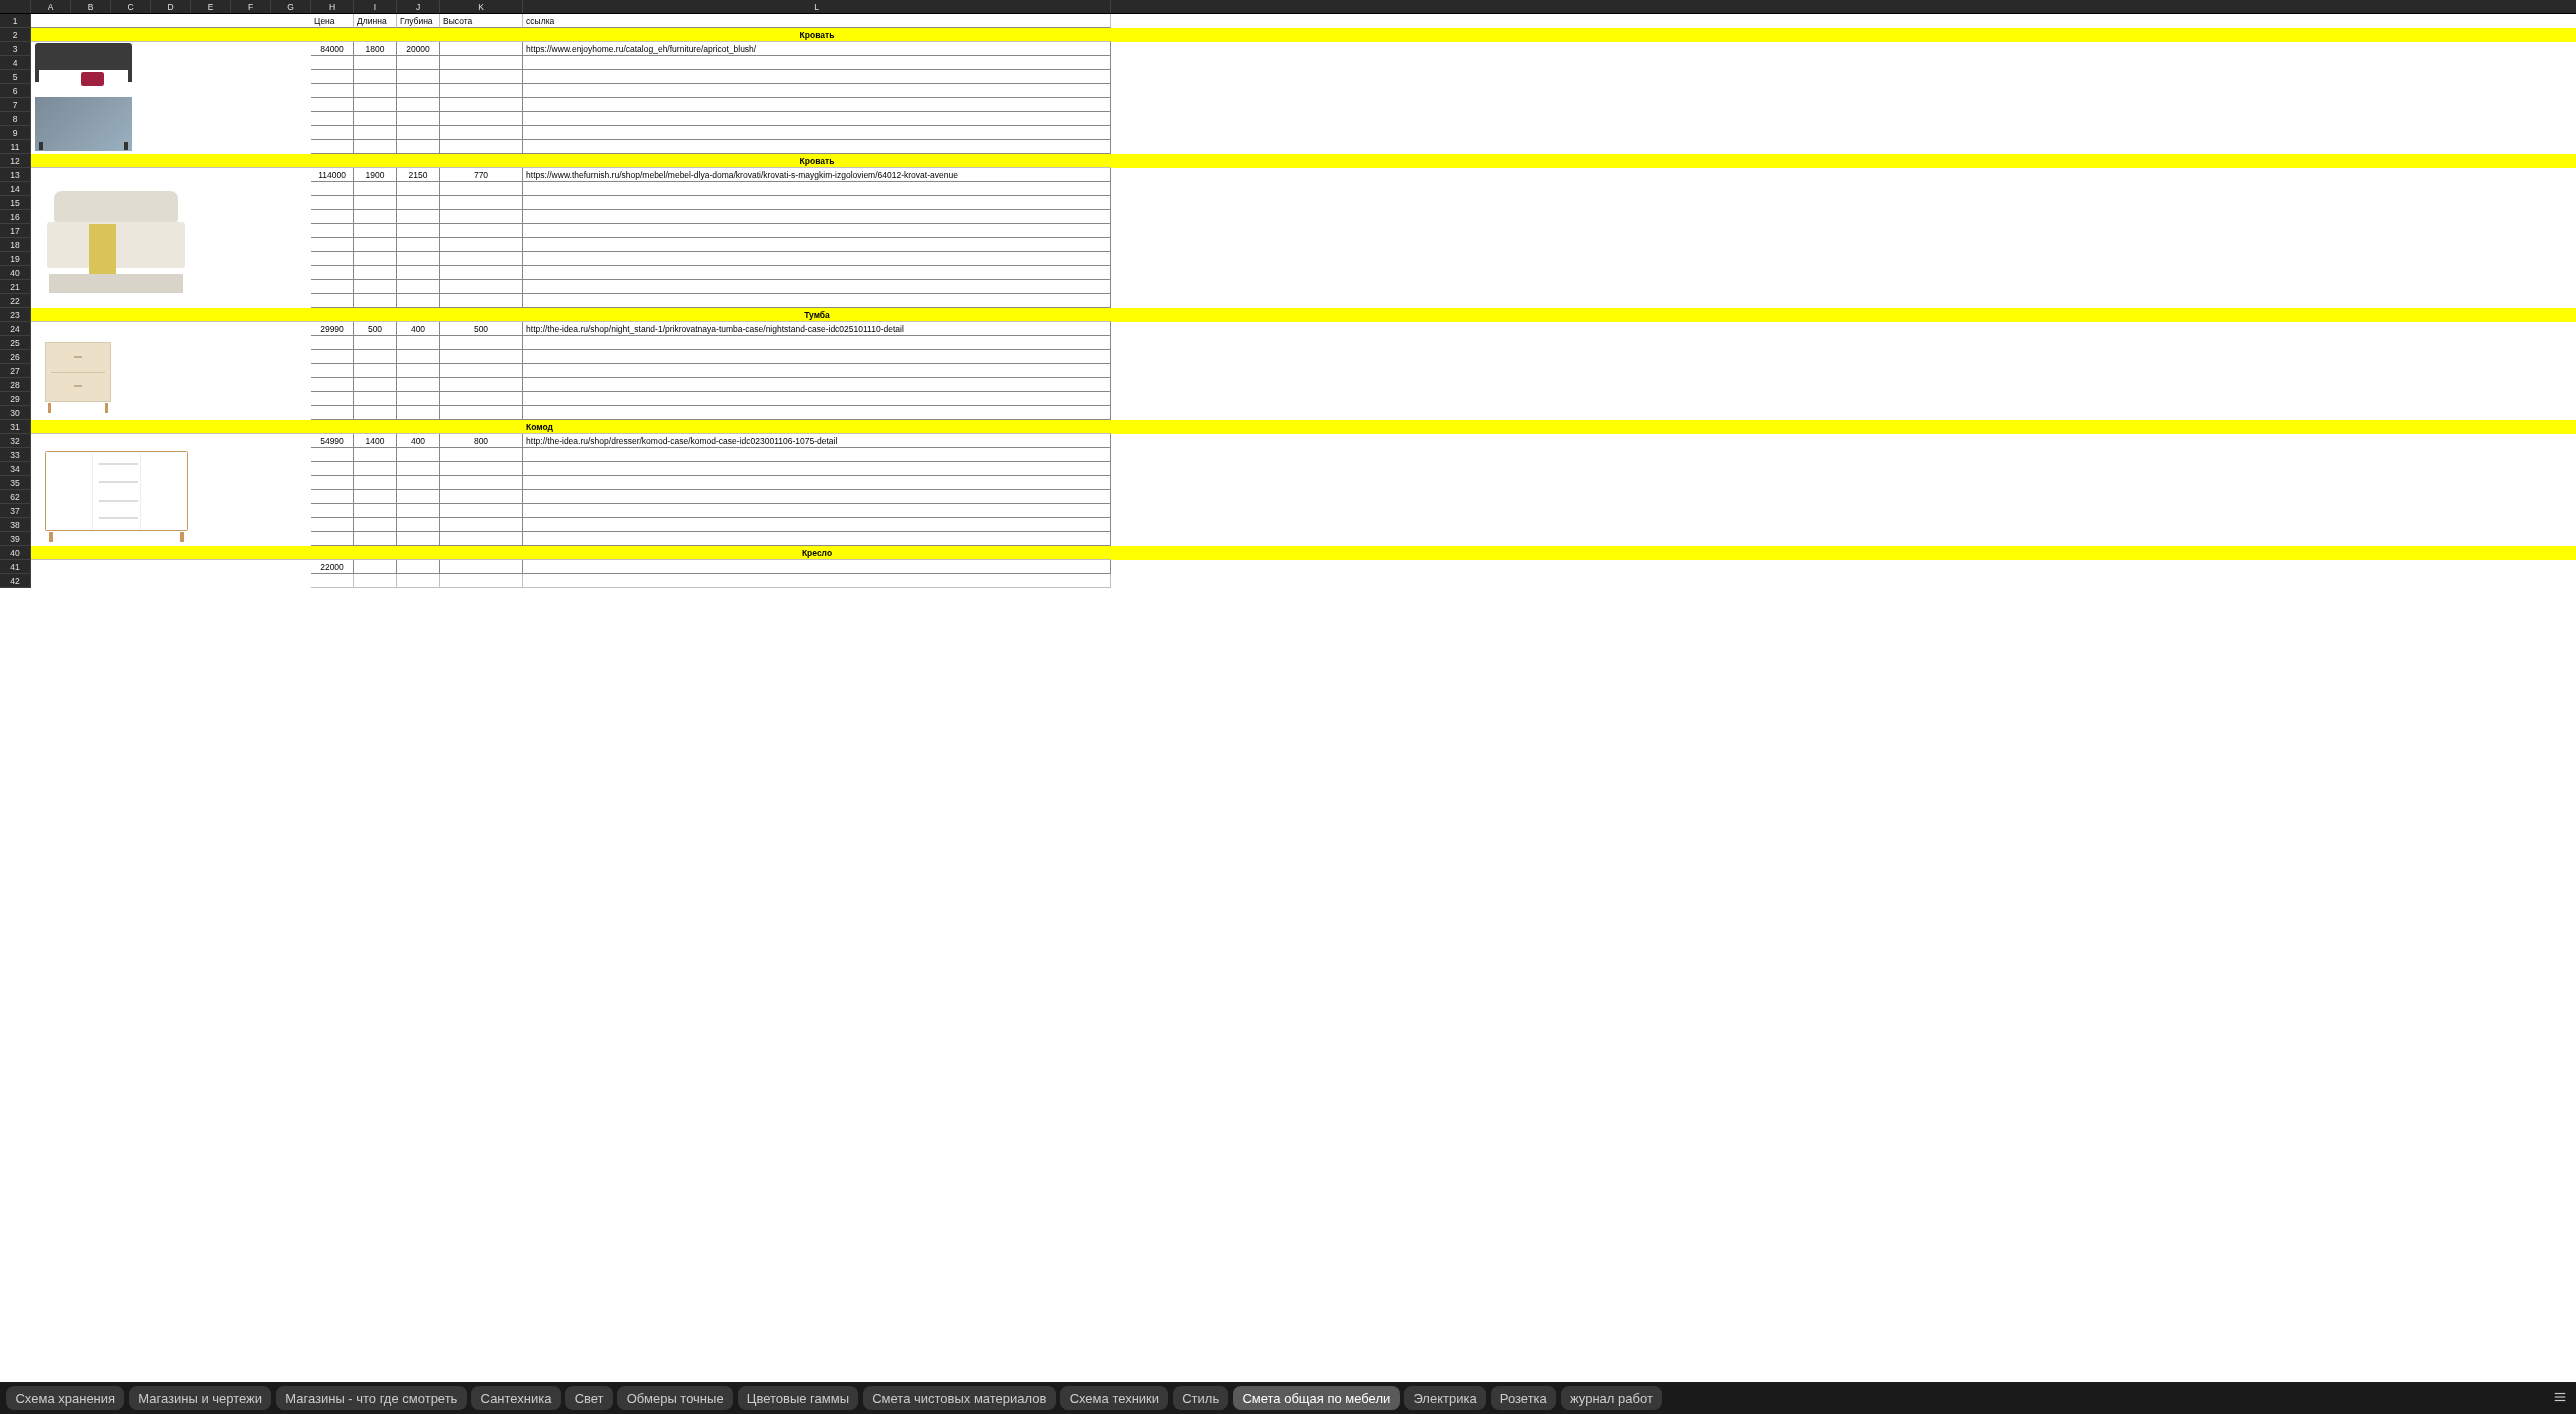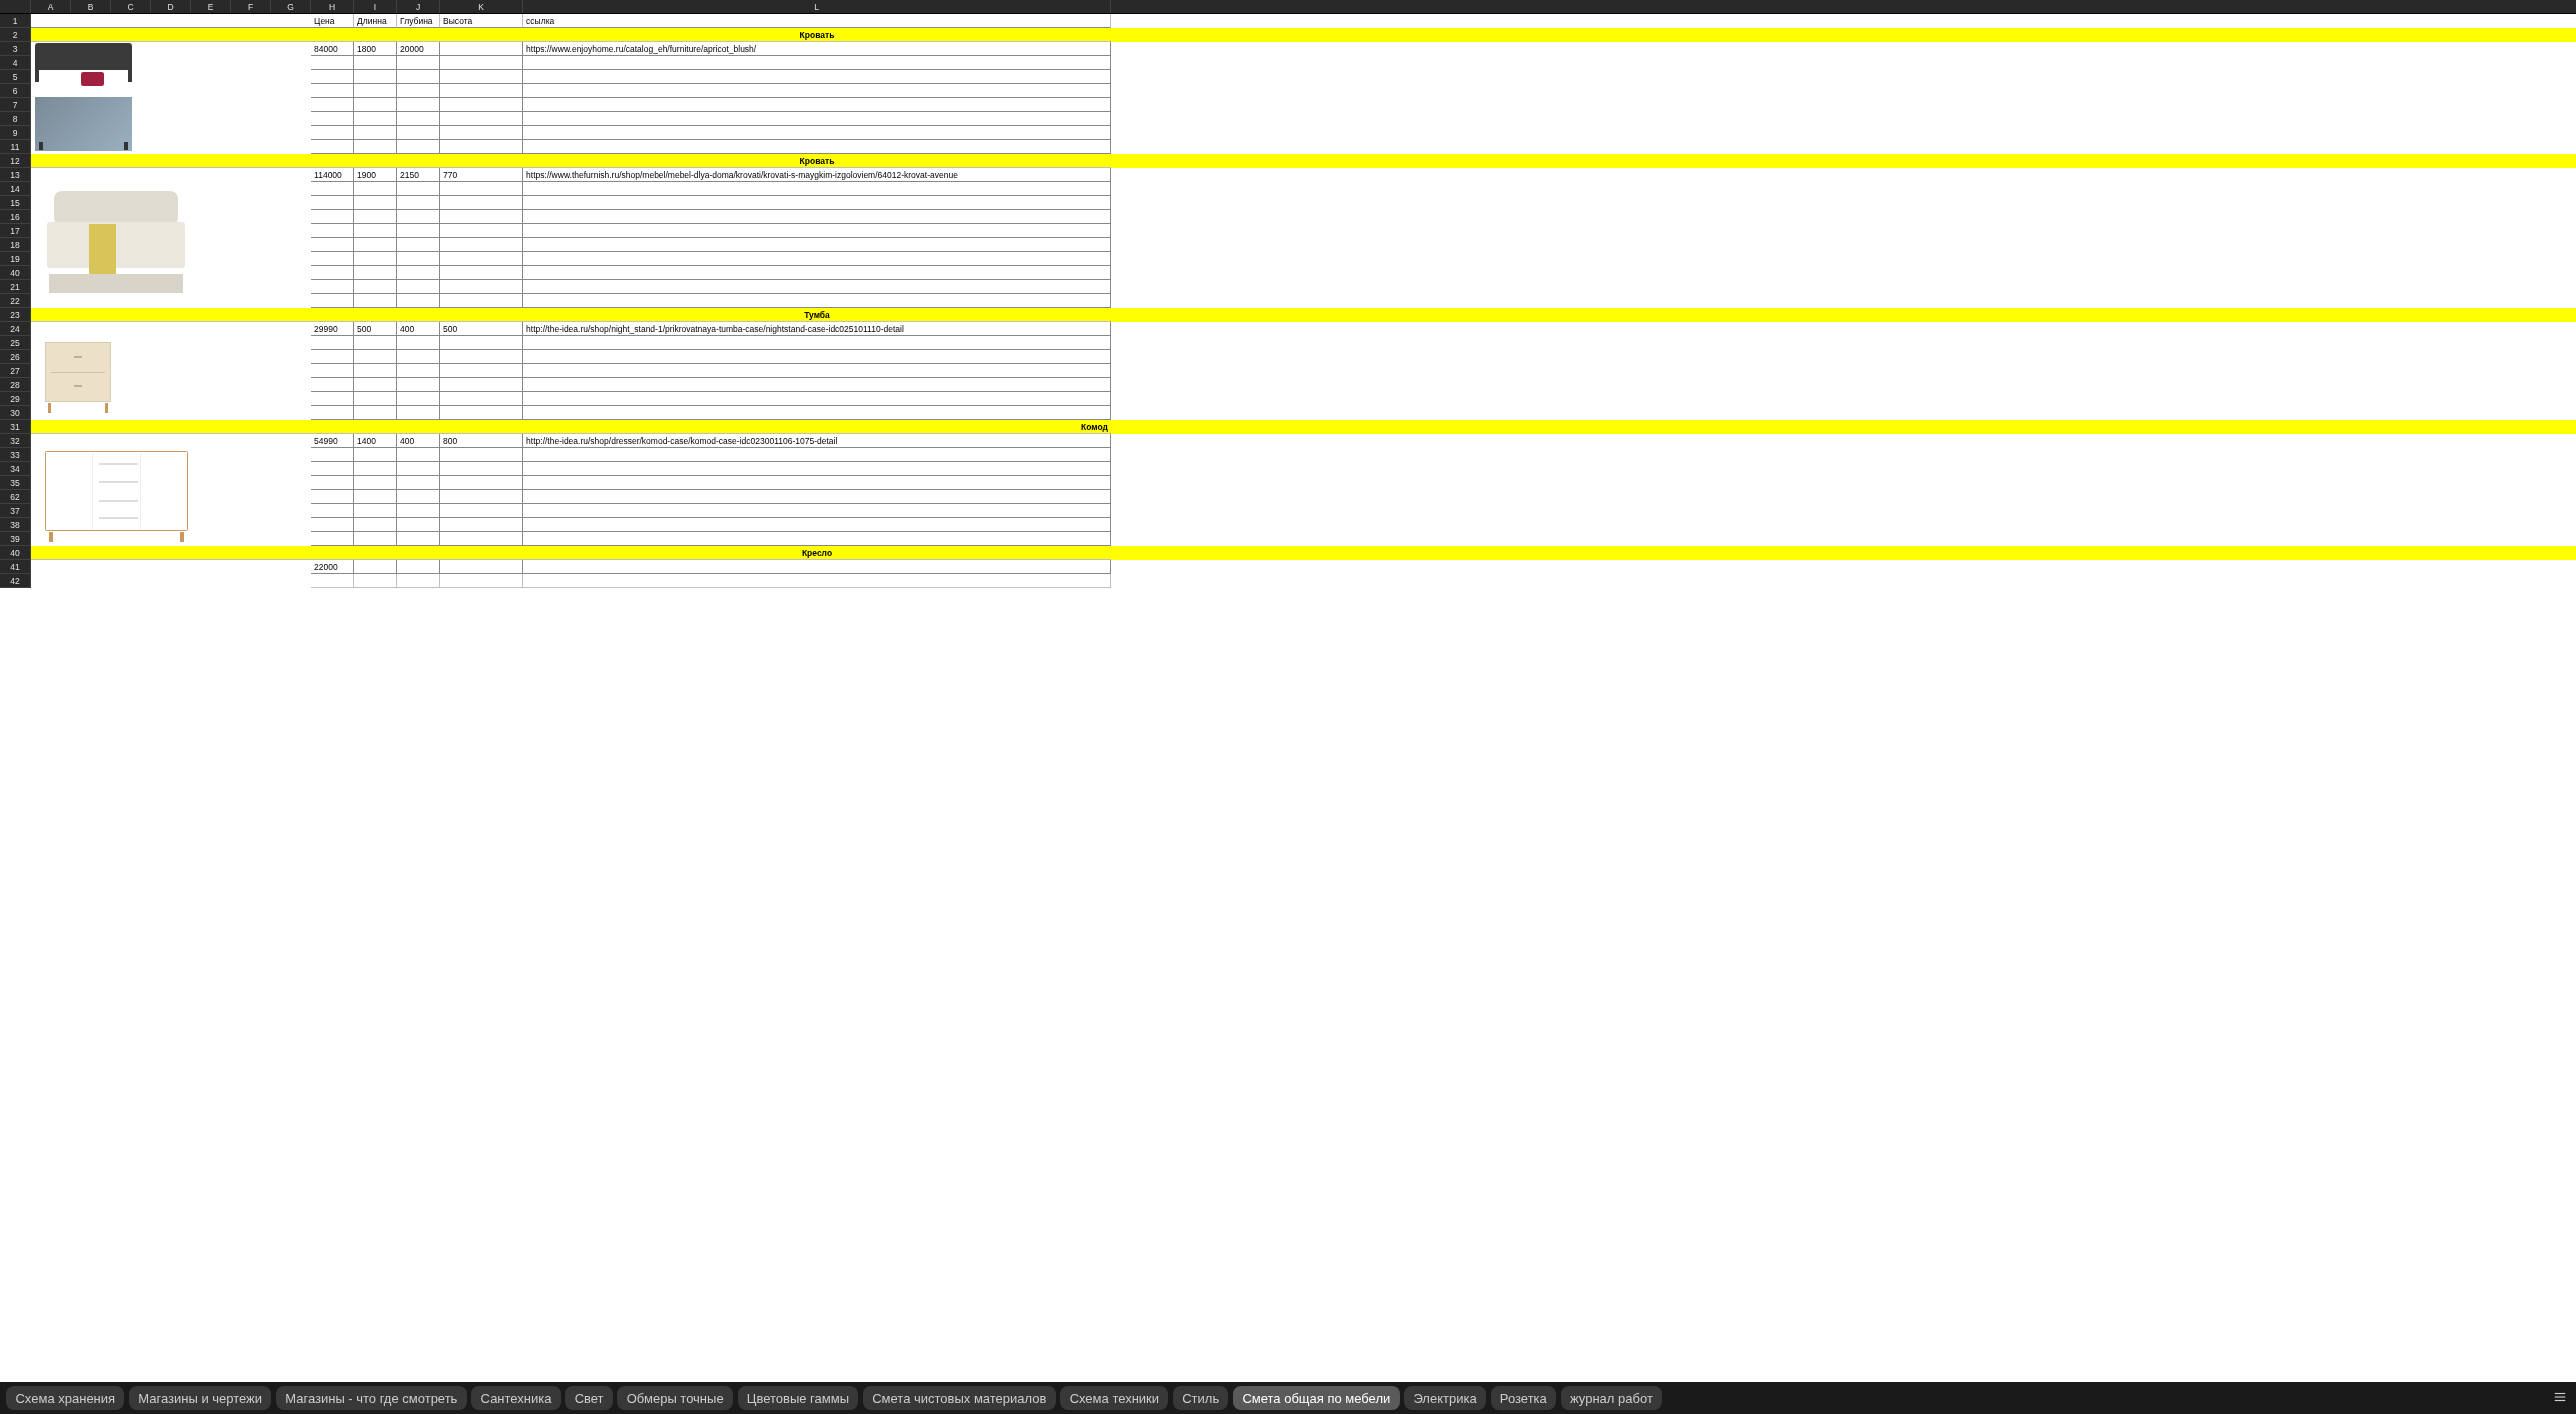--- a/index.html
+++ b/index.html
@@ -73,21 +73,21 @@
 .col-C { width: 40px; }
 .col-D { width: 40px; }
 .col-E { width: 40px; }
 .col-F { width: 40px; }
 .col-G { width: 40px; }
 .col-H { width: 43px; }
 .col-I { width: 43px; }
 .col-J { width: 43px; }
 .col-K { width: 83px; }
 .col-L { width: 588px; }
-.num { text-align: left; }
+.num { text-align: center; }
 .yellow { background: #ffff00 !important; }
 .yellow .cell { border-right: none; }
 .sheet-tabs {
   display: flex;
   background: #1a1a1a;
   padding: 3.1px 6.2px;
   align-items: center;
   gap: 4.6px;
   flex-shrink: 0;
   height: 32px;
@@ -586,21 +586,21 @@
           <div class="cell col-B" style="width: 40px; border-right: none; border-bottom: 0.8px solid rgb(192, 192, 192);"></div>
           <div class="cell col-C" style="width: 40px; border-right: none; border-bottom: 0.8px solid rgb(192, 192, 192);"></div>
           <div class="cell col-D" style="width: 40px; border-right: none; border-bottom: 0.8px solid rgb(192, 192, 192);"></div>
           <div class="cell col-E" style="width: 40px; border-right: none; border-bottom: 0.8px solid rgb(192, 192, 192);"></div>
           <div class="cell col-F" style="width: 40px; border-right: none; border-bottom: 0.8px solid rgb(192, 192, 192);"></div>
           <div class="cell col-G" style="width: 40px; border-right: none; border-bottom: 0.8px solid rgb(192, 192, 192);"></div>
           <div class="cell col-H" style="width: 43px; border-right: none; border-bottom: 0.8px solid rgb(192, 192, 192);"></div>
           <div class="cell col-I" style="width: 43px; border-right: none; border-bottom: 0.8px solid rgb(192, 192, 192);"></div>
           <div class="cell col-J" style="width: 43px; border-right: none; border-bottom: 0.8px solid rgb(192, 192, 192);"></div>
           <div class="cell col-K" style="width: 83px; border-right: none; border-bottom: 0.8px solid rgb(192, 192, 192);"></div>
-          <div class="cell col-L" style="width: 588px; border-right: none; border-bottom: 0.8px solid rgb(192, 192, 192); text-align: right; font-weight: bold;">Комод</div>
+          <div class="cell col-L" style="width: 588px; border-right: none; border-bottom: 0.8px solid rgb(192, 192, 192); text-align: left; font-weight: bold;">Комод</div>
         </div>
         <div class="row">
           <div class="row-header">32</div>
           <div class="cell col-A" style="width: 40px; border-right: none; border-bottom: none;"></div>
           <div class="cell col-B" style="width: 40px; border-right: none; border-bottom: none;"></div>
           <div class="cell col-C" style="width: 40px; border-right: none; border-bottom: none;"></div>
           <div class="cell col-D" style="width: 40px; border-right: none; border-bottom: none;"></div>
           <div class="cell col-E" style="width: 40px; border-right: none; border-bottom: none;"></div>
           <div class="cell col-F" style="width: 40px; border-right: none; border-bottom: none;"></div>
           <div class="cell col-G" style="width: 40px; border-right: none; border-bottom: none;"></div>

